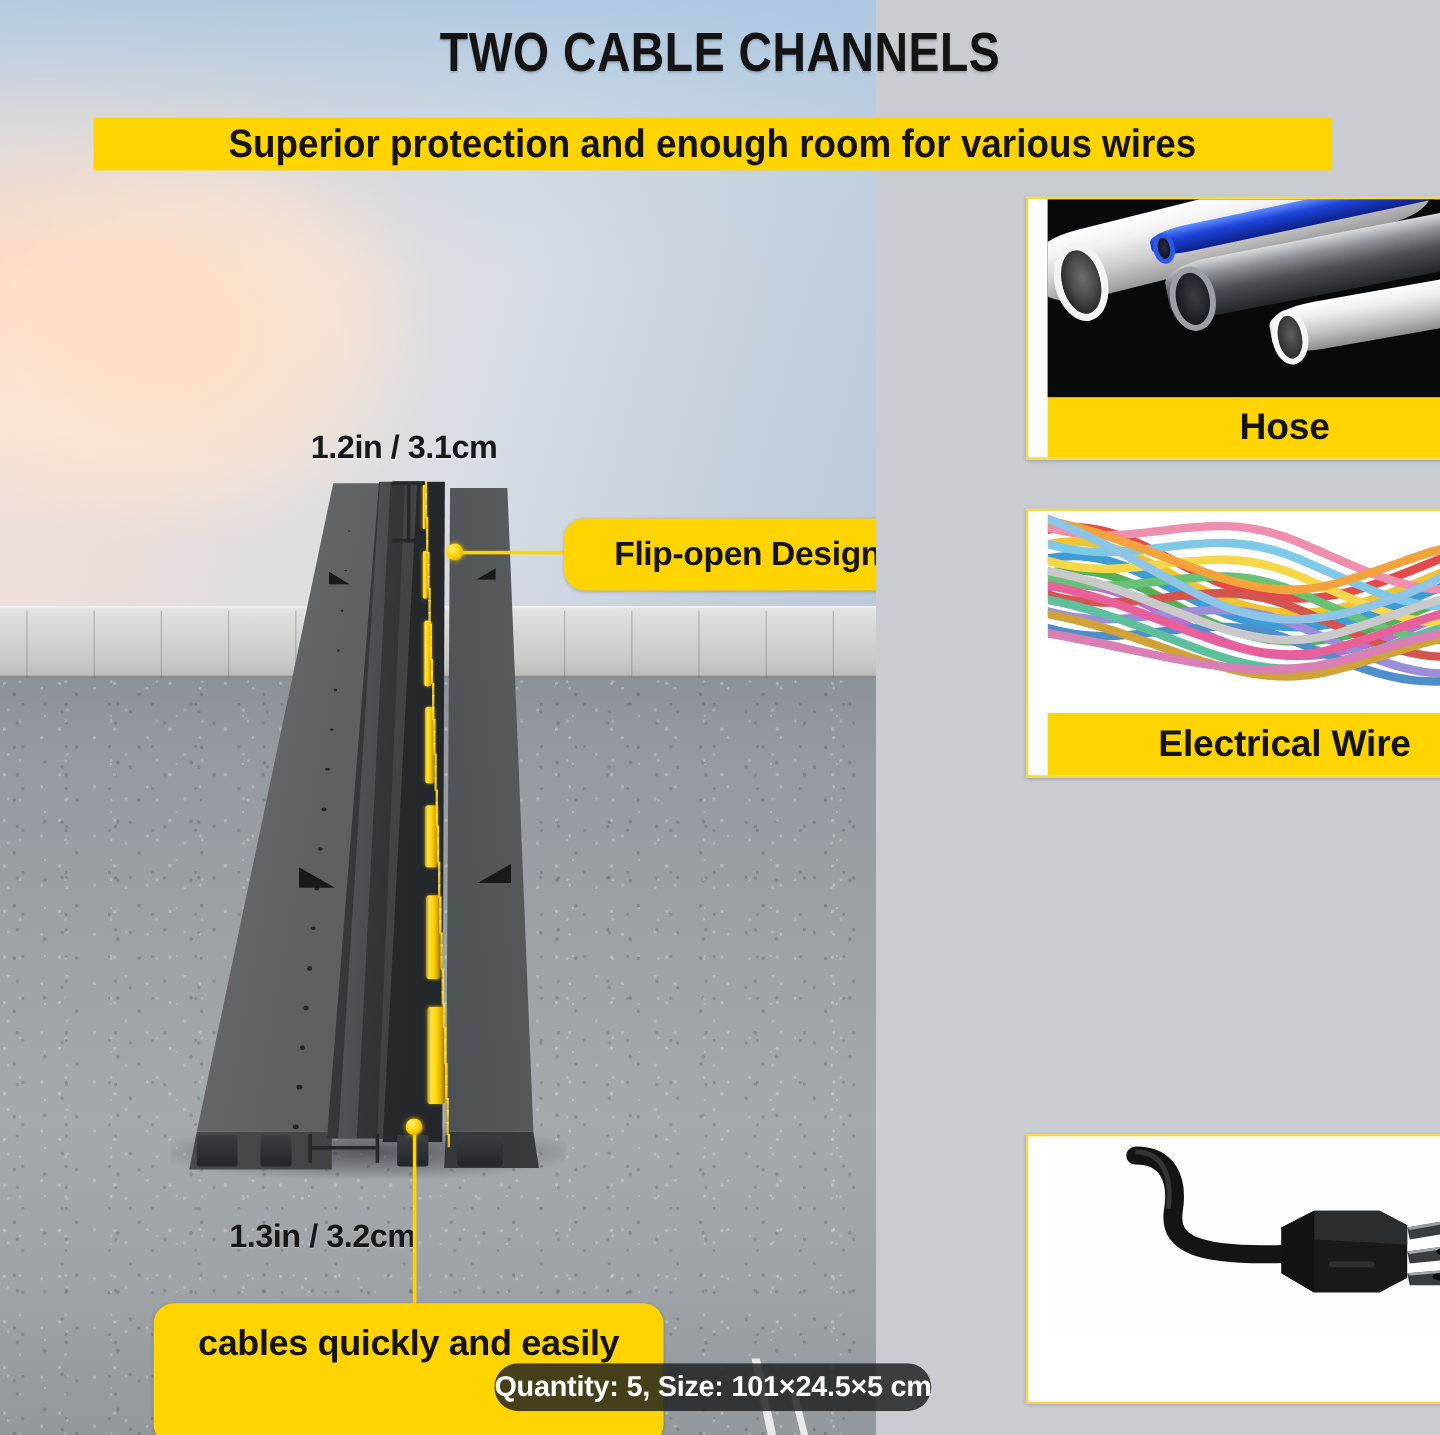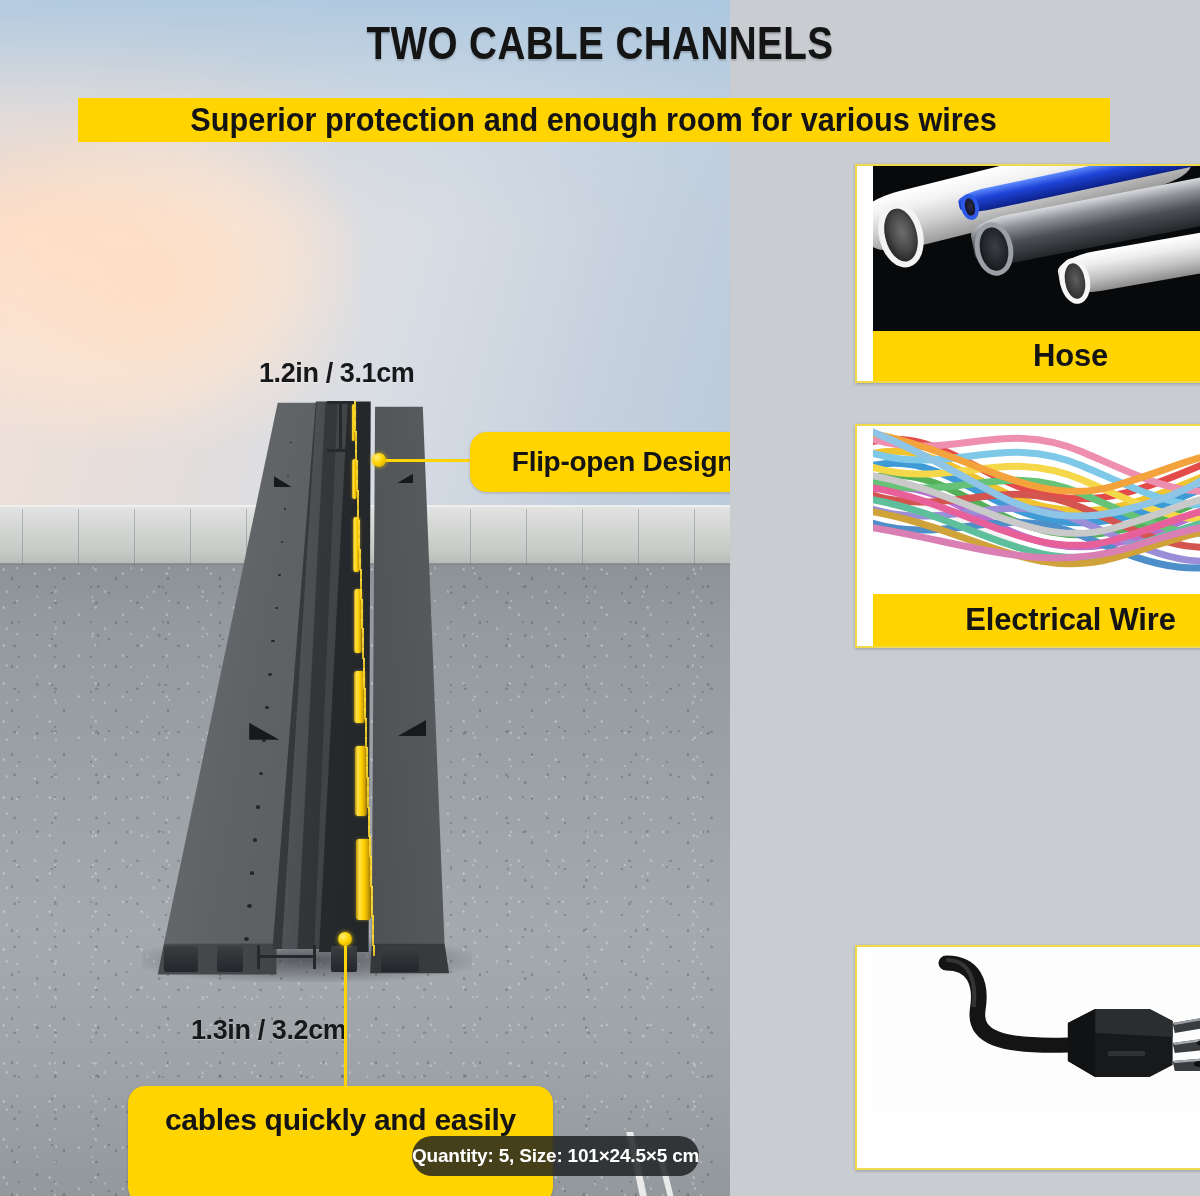--- a/index.html
+++ b/index.html
@@ -242,21 +242,21 @@
   
   .wirebundle { position:absolute; left:0; top:0; width:100%; height:100%; }
 
   
   #spec-badge {
     position:absolute; left:412px; top:1136px;
     height:40px; padding:0 0;
     display:flex; align-items:center;
     background: rgba(28,30,32,.82);
     border-radius:20px;
-    color:#ffffff; font-size:19px; font-weight:bold;
+    color:#ffffff; font-size:24px; font-weight:bold;
     letter-spacing:-.2px; white-space:nowrap;
     backdrop-filter: blur(1px);
   }
 </style>
 </head>
 <body>
 
 <div id="stage">
 
   <div class="scene">

